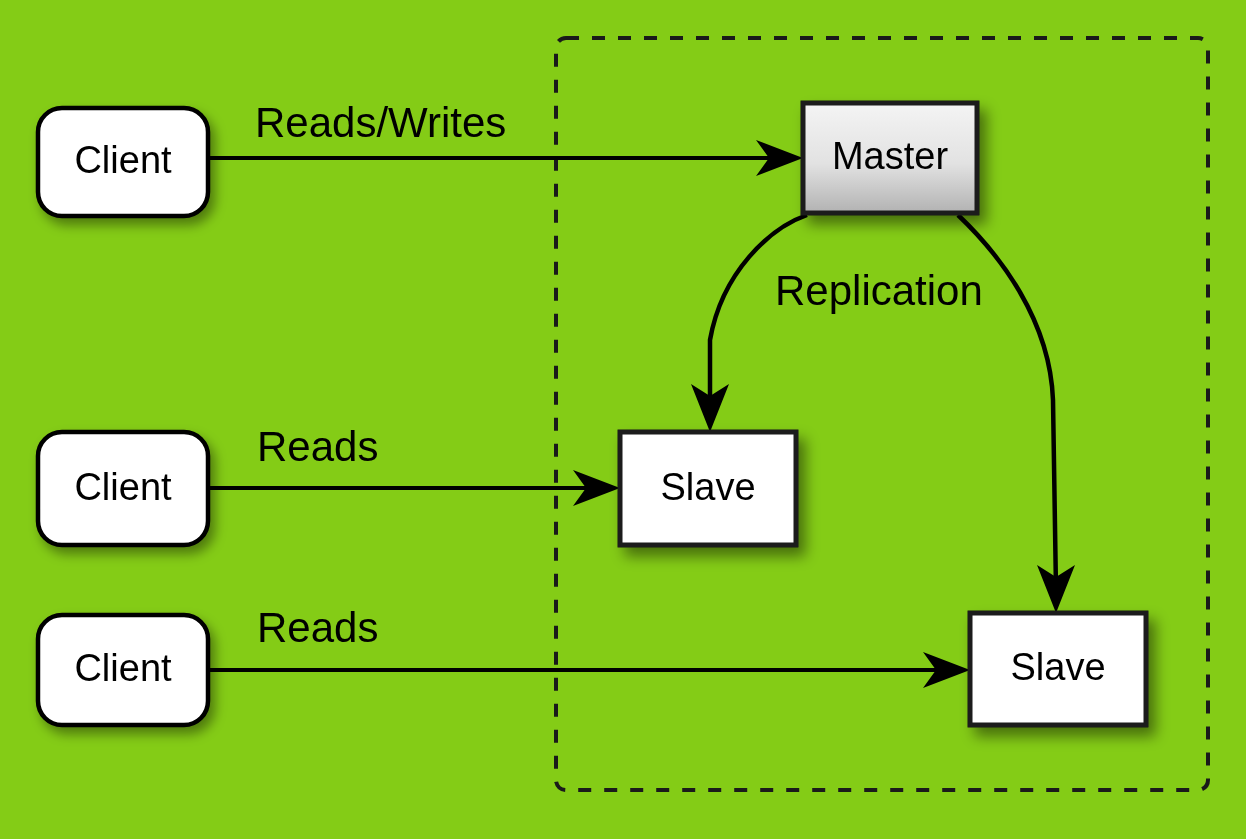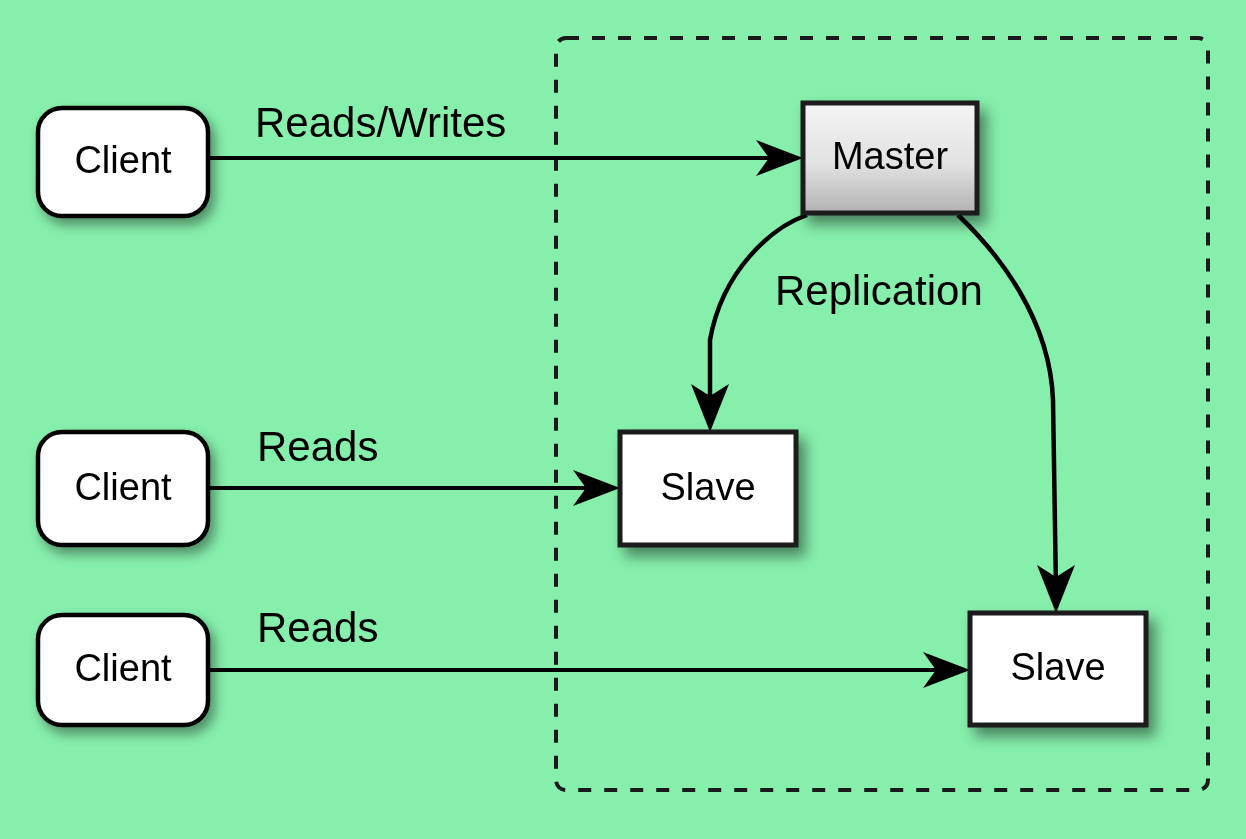--- a/index.html
+++ b/index.html
@@ -8,21 +8,21 @@
     padding: 0;
     background: #ffffff;
   }
   body {
     font-family: "Liberation Sans", "DejaVu Sans", sans-serif;
   }
   #diagram-root {
     position: relative;
     width: 1246px;
     height: 839px;
-    background: #86efac;
+    background: #84cc16;
     overflow: hidden;
   }
   #diagram-svg {
     position: absolute;
     top: 0;
     left: 0;
     width: 1246px;
     height: 839px;
     display: block;
   }

